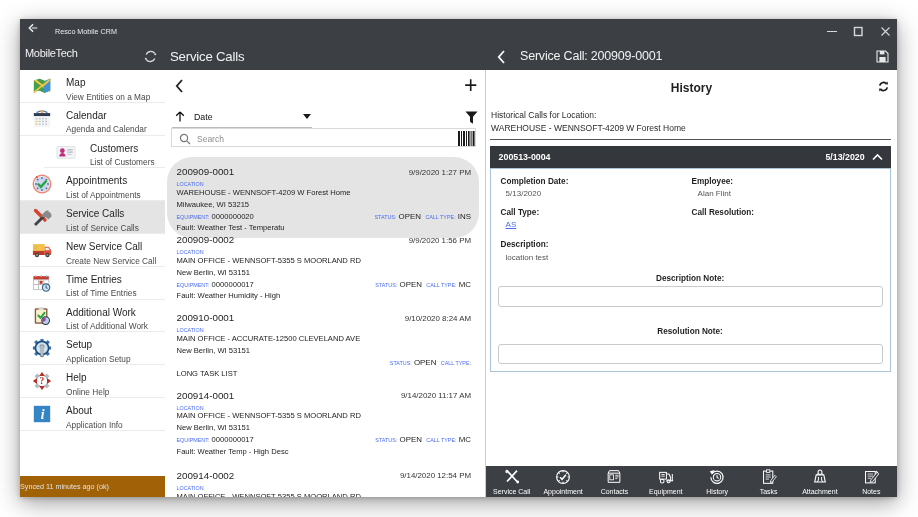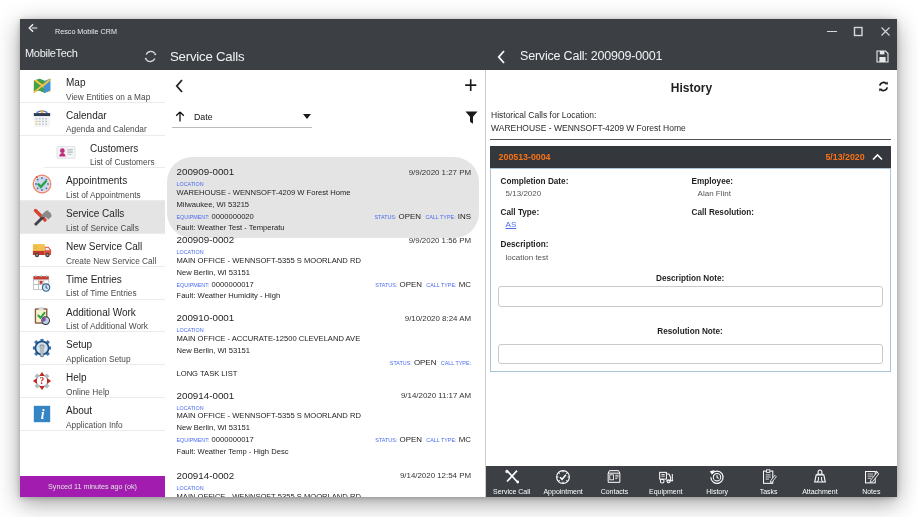--- a/index.html
+++ b/index.html
@@ -17,22 +17,22 @@
 .navbar .pane2{position:absolute;left:150px;top:4.5px;font-size:13.2px;letter-spacing:-0.2px;}
 .navbar .pane3{position:absolute;left:500px;top:4.5px;font-size:12.5px;letter-spacing:-0.2px;}
 
 .sidebar{position:absolute;left:0;top:51px;width:145px;height:427px;background:#fff;}
 .mitem{position:absolute;left:0;width:145px;height:32.8px;border-bottom:1px solid #ebebeb;}
 .mitem.sel{background:#e4e4e4;}
 .mitem .mi{position:absolute;left:12px;top:6px;width:20px;height:20px;}
 .mitem .mi svg{width:20px;height:20px;}
 .mitem .mt{position:absolute;left:46px;top:7px;font-size:10px;line-height:11.5px;color:#262626;white-space:nowrap;}
 .mitem .ms{position:absolute;left:46px;top:22.5px;font-size:8.3px;line-height:9.5px;color:#4a4a4a;white-space:nowrap;}
-.syncbar{position:absolute;left:0;top:457px;width:145px;height:21px;background:#a21caf;color:#e2e2e2;
-  font-size:7.2px;text-align:center;line-height:21px;}
+.syncbar{position:absolute;left:0;top:457px;width:145px;height:21px;background:#a16207;color:#e2e2e2;
+  font-size:7.2px;line-height:21px;}
 
 .mid{position:absolute;left:145px;top:51px;width:321px;height:427px;background:#fff;border-right:1px solid #ccc;}
 .mid .back{position:absolute;left:10px;top:9px;}
 .mid .plus{position:absolute;left:299px;top:2px;font-size:23px;font-weight:300;color:#1a1a1a;}
 .sortrow{position:absolute;left:0;top:38px;width:321px;height:20px;}
 .sortrow .dlab{position:absolute;left:29px;top:4px;font-size:8.8px;color:#111;}
 .sortrow .dline{position:absolute;left:7px;top:19px;width:140px;border-top:1px solid #bbb;}
 .searchbox{position:absolute;left:6px;top:58px;width:305px;height:19px;border:1px solid #d9d9d9;background:#fff;}
 .searchbox .ph{position:absolute;left:25px;top:5px;font-size:8.5px;color:#8e8e8e;}
 .list{position:absolute;left:0;top:79px;width:320px;height:348px;overflow:hidden;}
@@ -46,21 +46,21 @@
 .item .a2{position:absolute;left:9.5px;top:42.8px;font-size:7.6px;line-height:9.2px;color:#222;}
 .item .eq{position:absolute;left:9.5px;top:54.6px;font-size:7.6px;line-height:9.2px;color:#222;}
 .item .st{position:absolute;right:8px;top:54.6px;font-size:7.9px;line-height:9.2px;color:#222;}
 .item .fa{position:absolute;left:9.5px;top:66.3px;font-size:7.6px;line-height:9.2px;color:#222;}
 
 .right{position:absolute;left:466px;top:51px;width:411px;height:427px;background:#fff;}
 .right .htitle{position:absolute;left:0;top:10.5px;width:411px;text-align:center;font-size:12px;font-weight:bold;color:#1f1f1f;}
 .right .para{position:absolute;left:5px;top:38.5px;font-size:8.5px;color:#2a2a2a;line-height:13px;}
 .right .hr{position:absolute;left:4px;top:68.6px;width:401px;border-top:1px solid #555;}
 .card{position:absolute;left:3.6px;top:75.8px;width:401px;}
-.cardhead{position:absolute;left:0;top:0;width:401px;height:22.5px;background:#34373c;color:#f97316;}
+.cardhead{position:absolute;left:0;top:0;width:401px;height:22.5px;background:#34373c;color:#ffffff;}
 .cardhead .cn{position:absolute;left:9px;top:6px;font-size:8.8px;font-weight:bold;}
 .cardhead .cd{position:absolute;right:26px;top:6px;font-size:8.8px;font-weight:bold;}
 .cardbody{position:absolute;left:0;top:22.5px;width:401px;height:204px;border:1px solid #a9c3d7;background:#fff;}
 .fl{position:absolute;font-size:8.2px;font-weight:bold;color:#1f1f1f;line-height:10px;}
 .fv{position:absolute;font-size:8px;color:#555;line-height:10px;}
 .notelab{position:absolute;left:0;width:399px;text-align:center;font-size:8.2px;font-weight:bold;color:#1f1f1f;line-height:10px;}
 .notebox{position:absolute;left:7px;width:385px;height:20.5px;border:1px solid #c9c9c9;border-radius:3px;background:#fff;}
 
 .toolbar{position:absolute;left:466px;top:447px;width:411px;height:31px;background:#3c3f44;}
 .tb{position:absolute;top:0;width:51.4px;height:31px;color:#fff;}
@@ -302,20 +302,38 @@
       <svg style="position:absolute;left:10px;top:3px;" width="10" height="11" viewBox="0 0 10 11">
             <path d="M5 10.5V1M5 1L1.2 4.8M5 1l3.8 3.8" stroke="#111" stroke-width="1.3" fill="none"></path>
           </svg>
       <div class="dlab">Date</div>
       <svg style="position:absolute;left:138px;top:6px;" width="8" height="5" viewBox="0 0 8 5">
             <path d="M0 0h8L4 5z" fill="#1a1a1a"></path>
           </svg>
       <div class="dline"></div>
       <svg style="position:absolute;left:300px;top:3px;" width="13" height="14" viewBox="0 0 14 15">
         <path d="M0.5 0.5h13L8.6 6.2v7.6L5.4 11.6V6.2z" fill="#1a1a1a"></path>
+      </svg>
+    </div>
+    <div class="searchbox">
+      <svg style="position:absolute;left:7px;top:3.5px;" width="12" height="12" viewBox="0 0 12 12">
+        <circle cx="5" cy="5" r="3.6" fill="none" stroke="#777" stroke-width="1.2"></circle>
+        <line x1="7.8" y1="7.8" x2="11" y2="11" stroke="#777" stroke-width="1.2"></line>
+      </svg>
+      <div class="ph">Search</div>
+      <svg style="position:absolute;left:286px;top:2px;" width="17" height="15" viewBox="0 0 17 15">
+        <g fill="#1a1a1a">
+          <rect x="0" y="0" width="2" height="15"></rect>
+              <rect x="3" y="0" width="1" height="15"></rect>
+          <rect x="5" y="0" width="2" height="15"></rect>
+              <rect x="8" y="0" width="1" height="15"></rect>
+          <rect x="10" y="0" width="1.6" height="15"></rect>
+              <rect x="12.6" y="0" width="1" height="15"></rect>
+          <rect x="14.6" y="0" width="2" height="15"></rect>
+        </g>
       </svg>
     </div>
     <div class="list" id="list">
 <div class="item sel" style="top:8px;border-radius:25px;">
             <div class="tt">200909-0001</div>
             <div class="dt">9/9/2020 1:27 PM</div>
             <div class="loc"><span class="lbl">LOCATION</span></div>
             <div class="a1">WAREHOUSE - WENNSOFT-4209 W Forest Home</div>
             <div class="a2">Milwaukee, WI 53215</div>
             <div class="eq"><span class="lbl">EQUIPMENT:</span> 0000000020</div>

